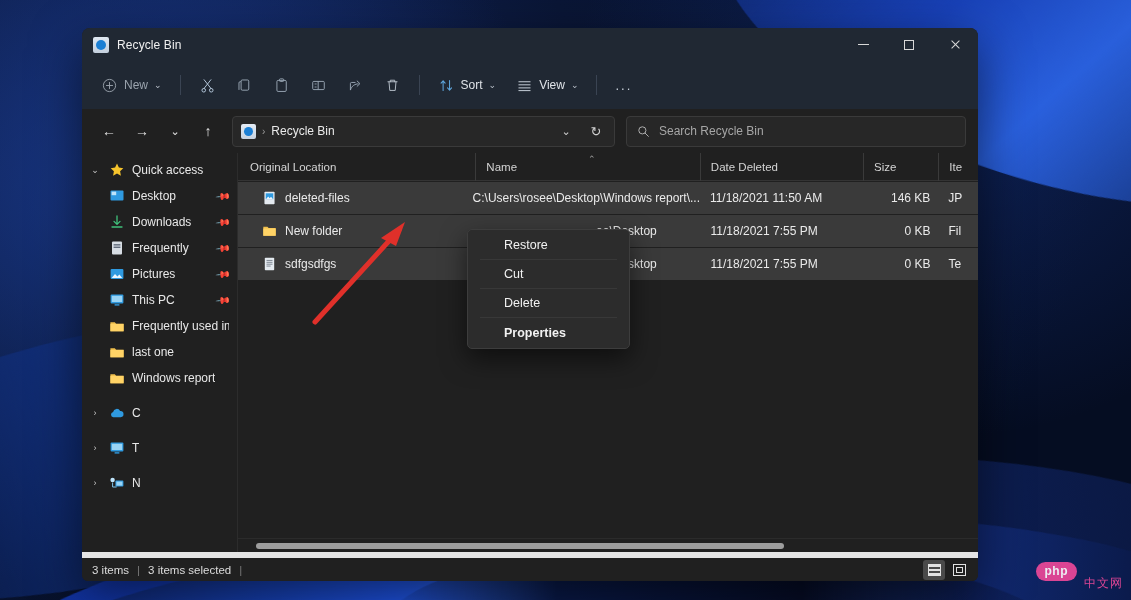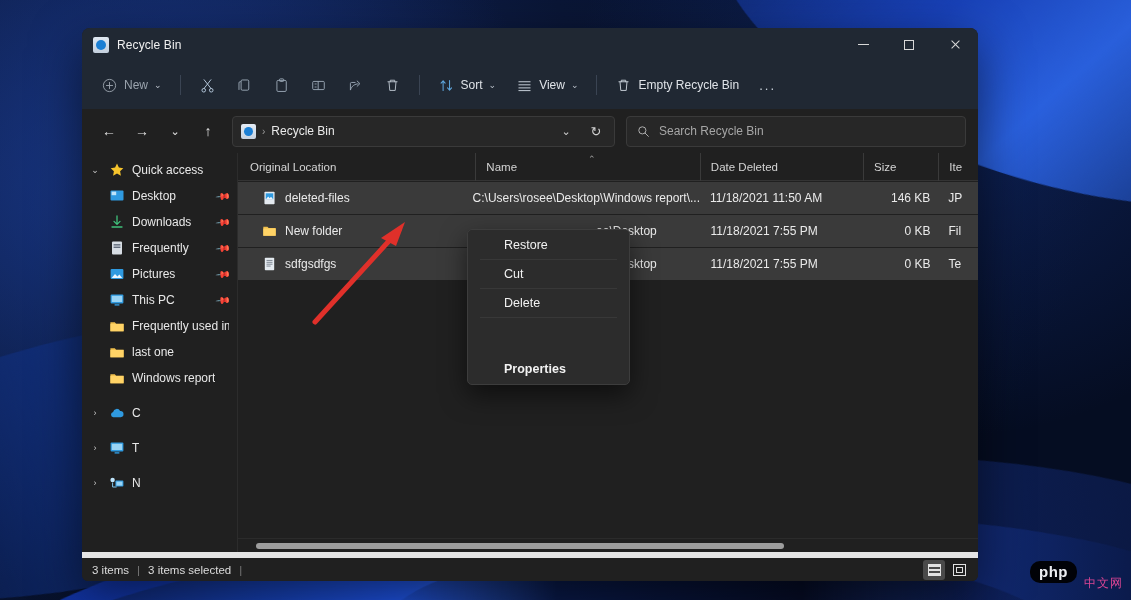--- a/index.html
+++ b/index.html
@@ -190,30 +190,30 @@
   
   .ctxmenu {
     position: absolute; left: 385px; top: 201px; width: 163px;
     background: #2c2c2c; border: 1px solid #3d3d3d; border-radius: 5px;
     box-shadow: 0 10px 26px rgba(0,0,0,.55); z-index: 40; overflow: hidden;
     padding: 1px 12px;
   }
   .ctx-item { height: 29px; display: flex; align-items: center; padding-left: 24px;
               font-size: 12.5px; color: #f2f2f2; border-bottom: 1px solid #383838; }
   .ctx-item:last-child { border-bottom: none; }
-  .ctx-item.bold { font-weight: bold; margin-top: 36px; }
+  .ctx-item.bold { font-weight: bold; }
 
   
   .annot { position: absolute; left: 295px; top: 218px; width: 130px; height: 110px;
            z-index: 60; pointer-events: none; }
 
   
   .watermark { position: absolute; right: 8px; bottom: 8px; display: flex; align-items: center;
                gap: 7px; z-index: 80; opacity: .92; }
-  .wm-badge { background: #000000; color: #fff; font-size: 15px; font-weight: bold;
+  .wm-badge { background: #ec4899; color: #fff; font-size: 12px; font-weight: bold;
               padding: 2px 9px 3px; border-radius: 10px; letter-spacing: .5px; }
   .wm-text { color: #ec4899; font-size: 12px; letter-spacing: 1px; margin-top: 24px; }
 </style>
 </head>
 <body>
 
 <div class="wallpaper">
   <div class="wp-bloom-a"></div>
   <div class="wp-bloom-b"></div>
   <div class="wp-ribbon r5"></div>
@@ -316,27 +316,20 @@
     <div class="tb-item">
       <svg class="tb-ico" viewBox="0 0 20 20">
         <path d="M3.4 5.6h13.2M3.4 9.2h13.2M3.4 12.8h13.2M3.4 16h13.2" stroke="#c9d2db" stroke-width="1.15" stroke-linecap="round"></path>
       </svg>
       <span>View</span>
       <span class="chev">⌄</span>
     </div>
 
     <div class="tb-sep"></div>
 
-    <div class="tb-item">
-      <svg class="tb-ico" viewBox="0 0 20 20">
-        <path d="M4.6 5.6h10.8M7.4 5.6V3.8h5.2v1.8" fill="none" stroke="#c9d2db" stroke-width="1.1" stroke-linecap="round"></path>
-        <path d="M5.9 5.6l.9 10.2h6.4l.9-10.2" fill="none" stroke="#c9d2db" stroke-width="1.1" stroke-linejoin="round"></path>
-      </svg>
-      <span>Empty Recycle Bin</span>
-    </div>
 
     <div class="tb-item">
       <span style="letter-spacing:2px;font-size:13px;color:#c9d2db;">...</span>
     </div>
   </div>
 
   <div class="navbar">
     <div class="nav-btn">
         <span>←</span>
       </div>

